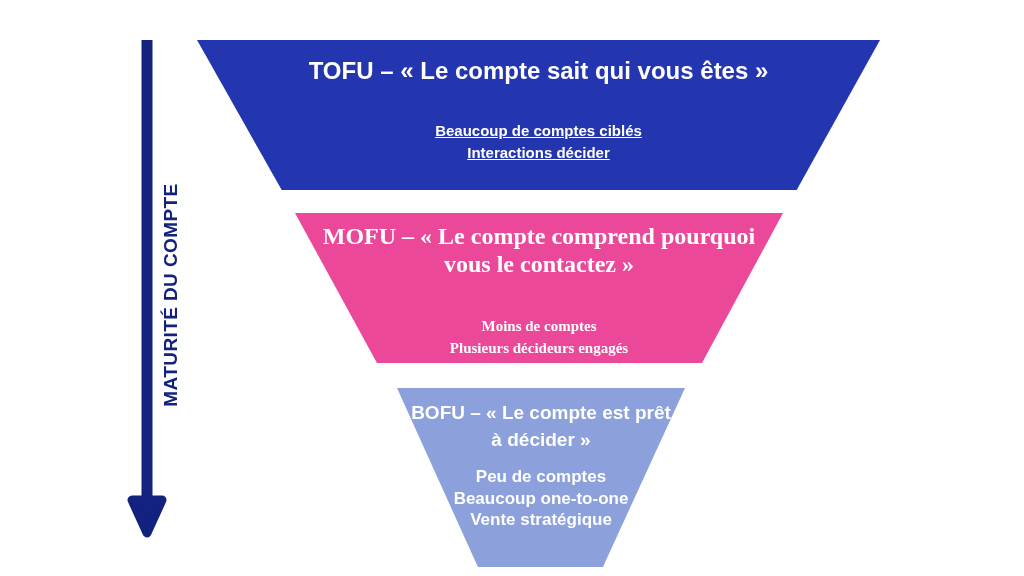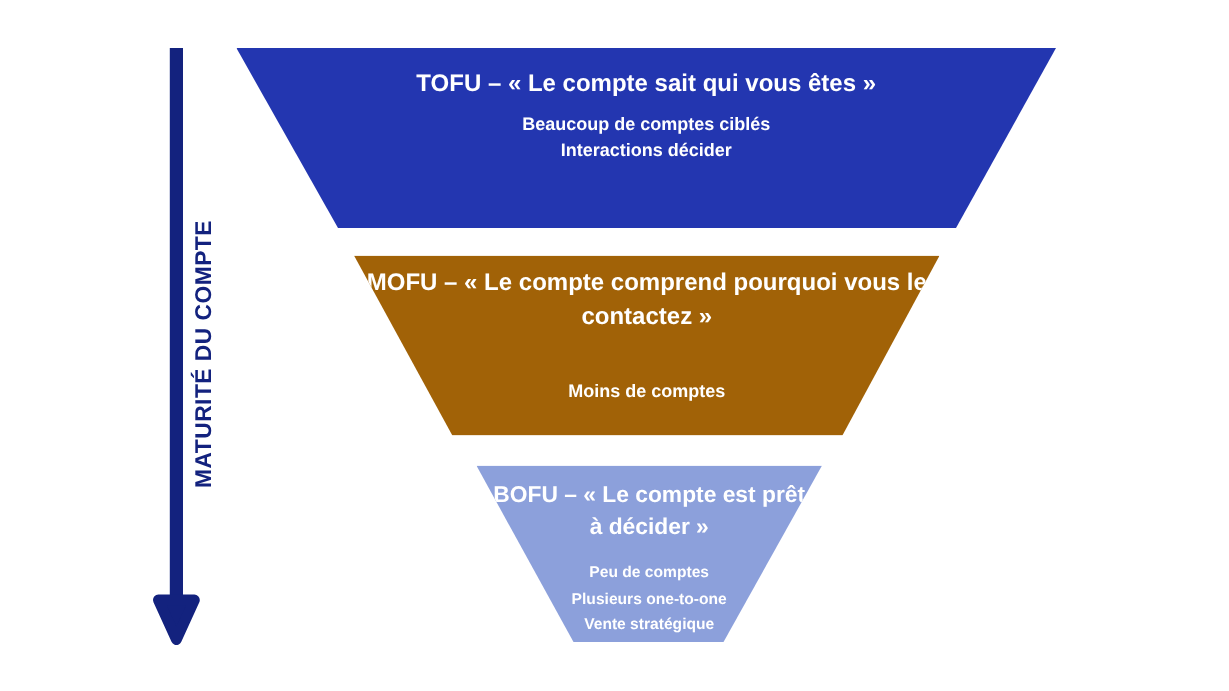--- a/index.html
+++ b/index.html
@@ -30,51 +30,51 @@
 
   
   .stage{
     position:absolute;
     color:#ffffff;
     text-align:center;
     display:flex;flex-direction:column;align-items:center;
   }
   .stage-title{
     font-weight:bold;
-    font-size:20px;
+    font-size:24px;
     line-height:27px;
   }
   .stage-items{
     font-weight:bold;
     font-size:15px;
     line-height:21.5px;
   }
   .stage-item{white-space:nowrap;}
 
   .stage-tofu{
     left:197px;top:40px;width:683px;height:150px;
     clip-path:polygon(0 0,100% 0,87.8% 100%,12.4% 100%);
     padding-top:0;
   }
   .stage-tofu .stage-title{margin-top:17px;width:560px;}
-  .stage-tofu .stage-items{margin-top:9px;}
+  .stage-tofu .stage-items{margin-top:36px;text-decoration:underline;}
 
   .stage-mofu{
     left:295px;top:213px;width:488px;height:150px;
     clip-path:polygon(0 0,100% 0,83.4% 100%,16.8% 100%);
   }
   .stage-mofu .stage-title{margin-top:9px;width:470px;line-height:28px;}
   .stage-mofu .stage-items{margin-top:38px;}
 
   .stage-bofu{
-    left:397px;top:388px;width:288px;height:147px;
+    left:397px;top:388px;width:288px;height:179px;
     clip-path:polygon(0 0,100% 0,71.5% 100%,28.1% 100%);
   }
   .stage-bofu .stage-title{margin-top:11px;width:272px;font-size:19px;}
-  .stage-bofu .stage-items{margin-top:13px;font-size:13px;}
+  .stage-bofu .stage-items{margin-top:13px;font-size:17px;}
 </style>
 </head>
 <body>
 
 <div class="canvas">
 
   <svg class="axis-arrow" viewBox="0 0 44 512" xmlns="http://www.w3.org/2000/svg">
     <line x1="22" y1="7" x2="22" y2="470" stroke="#13227e" stroke-width="11"></line>
     <path d="M 7 467 L 37 467 L 22 500 Z" fill="#13227e" stroke="#13227e" stroke-width="9" stroke-linejoin="round"></path>
   </svg>
@@ -82,29 +82,30 @@
   <div class="axis-label">MATURITÉ DU COMPTE</div>
 
   <div class="stage stage-tofu" style="background: rgb(35, 54, 176);">
     <div class="stage-title">TOFU – « Le compte sait qui vous êtes »</div>
     <div class="stage-items">
       <div class="stage-item">Beaucoup de comptes ciblés</div>
       <div class="stage-item">Interactions décider</div>
     </div>
   </div>
 
-  <div class="stage stage-mofu" style="background: #a16207;">
+  <div class="stage stage-mofu" style="background: #ec4899; font-family: Liberation Serif, serif;">
     <div class="stage-title">MOFU – « Le compte comprend pourquoi vous le contactez »</div>
     <div class="stage-items">
       <div class="stage-item">Moins de comptes</div>
+      <div class="stage-item">Plusieurs décideurs engagés</div>
     </div>
   </div>
 
   <div class="stage stage-bofu" style="background: rgb(140, 160, 219);">
     <div class="stage-title">BOFU – « Le compte est prêt à décider »</div>
     <div class="stage-items">
       <div class="stage-item">Peu de comptes</div>
-      <div class="stage-item">Plusieurs one-to-one</div>
+      <div class="stage-item">Beaucoup one-to-one</div>
       <div class="stage-item">Vente stratégique</div>
     </div>
   </div>
 
 </div>
 
 </body></html>

